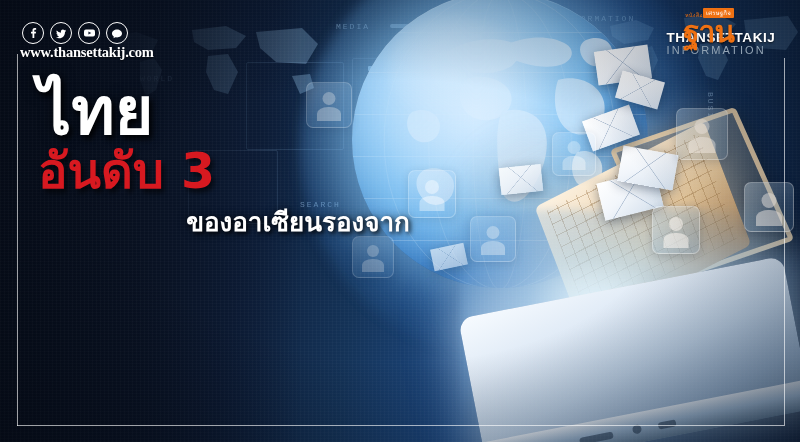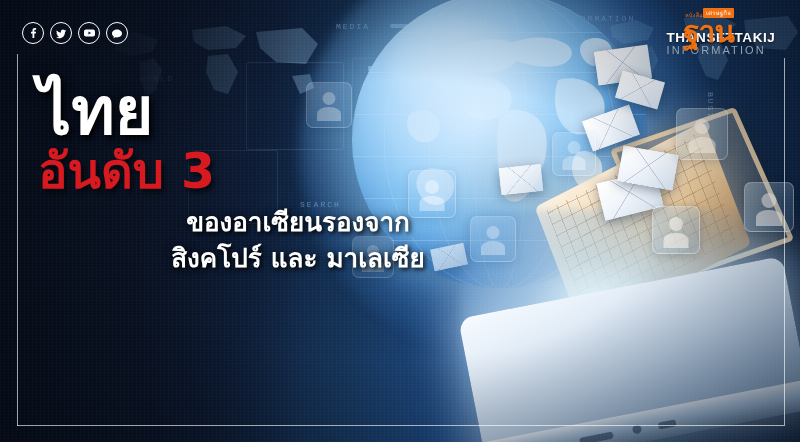--- a/index.html
+++ b/index.html
@@ -413,37 +413,37 @@
           <rect x="1" y="1.6" width="11" height="6.8" rx="1.9" fill="#fff"></rect>
           <path d="M5.4 3.4 8.3 5 5.4 6.6z" fill="#1a2233"></path>
         </svg>
     </span>
     <span class="sicon">
       <svg width="12" height="11" viewBox="0 0 12 11">
           <path d="M6 1.4c-2.8 0-5 1.8-5 4.05 0 1.3.74 2.45 1.9 3.2-.07.5-.35 1.2-.6 1.6.6-.2 1.6-.6 2.2-1.02.47.1.97.16 1.5.16 2.8 0 5-1.8 5-3.94S8.8 1.4 6 1.4z" fill="#fff"></path>
         </svg>
     </span>
   </div>
+  <div class="site-url">www.thansettakij.com</div>
 
   <div class="logo">
     <div class="logo-mark">
       <span class="tiny-top thai-font">หนังสือพิมพ์</span>
       <span class="thai thai-font">ฐาน</span>
       <span class="tiny-bot thai-font">เศรษฐกิจ</span>
     </div>
     <div class="logo-words">
       <span class="l1">THANSETTAKIJ</span>
       <span class="l2">INFORMATION</span>
     </div>
   </div>
 
   <div class="headline">
     <div class="h-row1">
       <span class="h-thai thai-font">ไทย</span>
     </div>
     <div class="h-rank thai-font">อันดับ 3</div>
     <div class="sub thai-font">
       <div>ของอาเซียนรองจาก</div>
-      <div>สิงคโปร์ และ มาเลเซีย</div>
     </div>
   </div>
 
 </div>
 
 </body></html>

